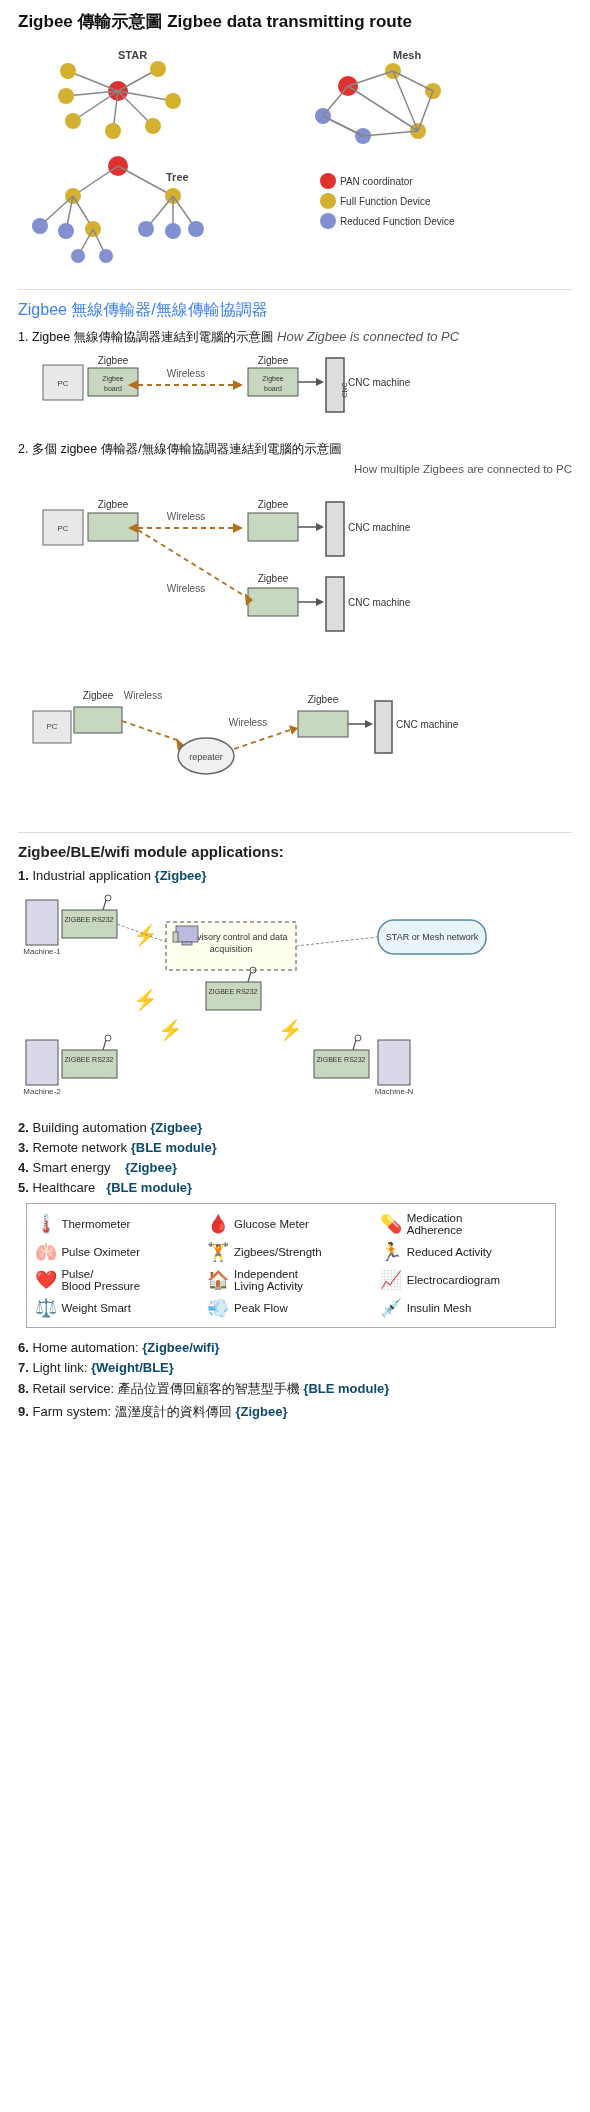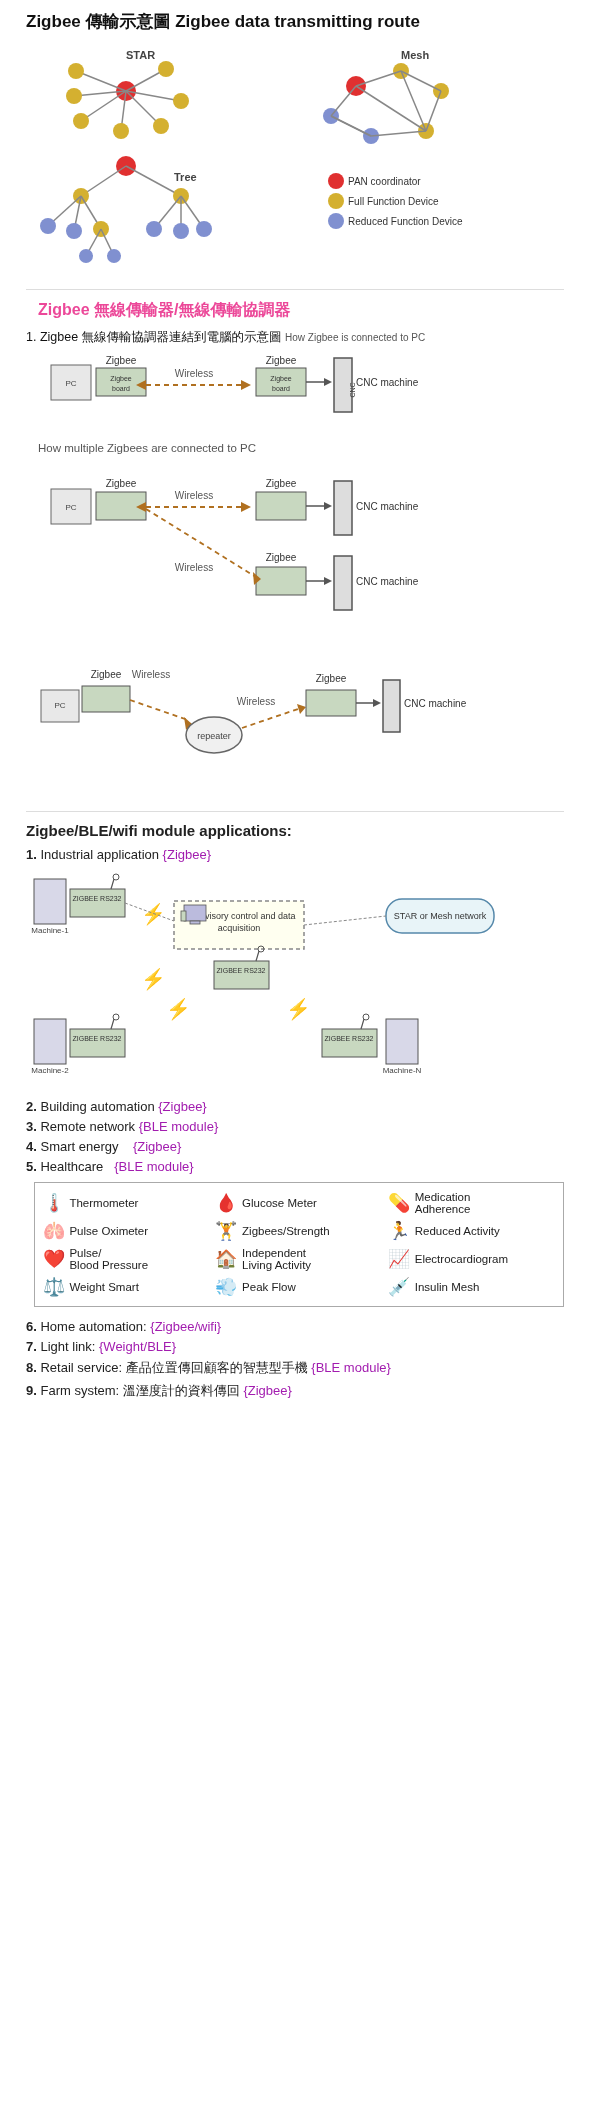--- a/index.html
+++ b/index.html
@@ -3,40 +3,40 @@
   <meta charset="utf-8">
   <style>
     * { box-sizing: border-box; margin: 0; padding: 0; }
     body {
       font-family: Arial, sans-serif;
       font-size: 13px;
       background: #fff;
       width: 590px;
       color: #222;
     }
-    .page { width: 590px; padding: 10px 26px; }
+    .page { width: 590px; padding: 10px 18px; }
 
     
     .main-title { font-size: 17px; font-weight: bold; margin-bottom: 8px; color: #111; }
 
     
-    .section-title { font-size: 16px; font-weight: bold; margin: 10px 0 8px 12px; color: #ec4899; }
+    .section-title { font-size: 16px; font-weight: normal; margin: 10px 0 8px 0; color: #3b82f6; }
     .sub-label { font-size: 12.5px; color: #111; margin-bottom: 4px; }
 
     
     .app-section { margin-top: 4px; }
     .app-title { font-size: 15px; font-weight: bold; margin-bottom: 8px; }
     .app-list-item { margin: 5px 0 3px 0; font-size: 13px; }
 
     
     svg text { font-family: Arial, sans-serif; }
 
     .section-divider { border: none; border-top: 1px solid #ddd; margin: 10px 0; }
 
-    .inline-red { color: #a21caf; font-weight: normal; }
+    .inline-red { color: #0c4a6e; font-weight: bold; }
 
     
     .topology-svg-wrap { width: 560px; }
   </style>
 </head>
 <body>
 <div class="page">
 
   <div class="main-title">Zigbee 傳輸示意圖  Zigbee data transmitting route</div>
 
@@ -117,21 +117,21 @@
   </div>
 
   <hr class="section-divider">
 
   <div class="section-title">Zigbee  無線傳輸器/無線傳輸協調器</div>
 
   <div>
     <div class="sub-label">
       <span>1. </span>
       <span>Zigbee 無線傳輸協調器連結到電腦的示意圖 </span>
-      <span style="color:#555;font-size:10px;">How Zigbee is connected to PC</span>
+      <span style="color:#555;font-size:13px;font-style:italic;">How Zigbee is connected to PC</span>
     </div>
     
     <svg width="520" height="80" style="margin-left:20px;margin-bottom:8px;">
 
       <rect x="5" y="15" width="40" height="35" fill="#e8e8e8" stroke="#666" stroke-width="1"></rect>
       <text x="25" y="36" text-anchor="middle" font-size="8" fill="#444">PC</text>
       <rect x="50" y="18" width="50" height="28" fill="#c8d8c0" stroke="#555" stroke-width="1"></rect>
       <text x="75" y="31" text-anchor="middle" font-size="7" fill="#333">Zigbee</text>
       <text x="75" y="41" text-anchor="middle" font-size="7" fill="#333">board</text>
 
@@ -150,21 +150,25 @@
       <line x1="260" y1="32" x2="278" y2="32" stroke="#555" stroke-width="1.5"></line>
       <polygon points="278,28 286,32 278,36" fill="#555"></polygon>
 
       <rect x="288" y="8" width="18" height="54" fill="#ddd" stroke="#555" stroke-width="1.5"></rect>
       <text x="297" y="52" text-anchor="middle" font-size="7" fill="#444" transform="rotate(-90,297,40)">CNC</text>
       <text x="310" y="36" font-size="10" fill="#333">CNC machine</text>
     </svg>
   </div>
 
   <div>
-    <div class="sub-label" style="margin-left:12px;margin-bottom:4px;">
+    <div class="sub-label">
+      <span>2. </span>
+      <span>多個 zigbee 傳輸器/無線傳輸協調器連結到電腦的示意圖</span>
+    </div>
+    <div class="sub-label" style="margin-left:12px;margin-bottom:4px;text-align:right;">
       <span style="color:#555;font-size:11.5px;">How multiple Zigbees are connected to PC</span>
     </div>
     
     <svg width="520" height="180" style="margin-left:20px;margin-bottom:8px;">
 
       <rect x="5" y="30" width="40" height="35" fill="#e8e8e8" stroke="#666" stroke-width="1"></rect>
       <text x="25" y="51" text-anchor="middle" font-size="8" fill="#444">PC</text>
       <rect x="50" y="33" width="50" height="28" fill="#c8d8c0" stroke="#555" stroke-width="1"></rect>
       <text x="75" y="28" text-anchor="middle" font-size="10" fill="#333">Zigbee</text>
 

